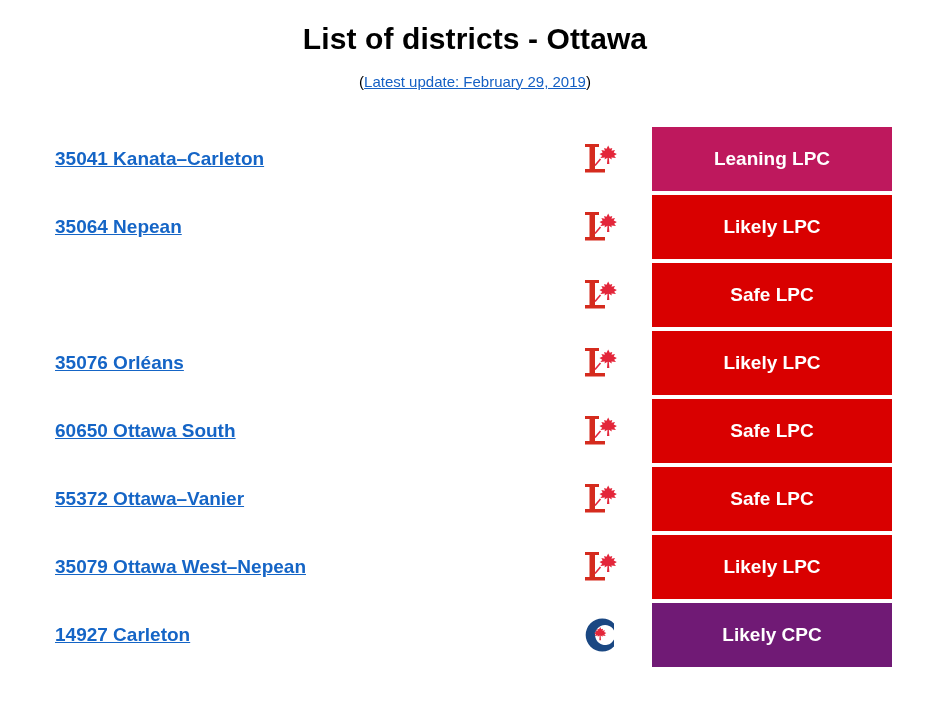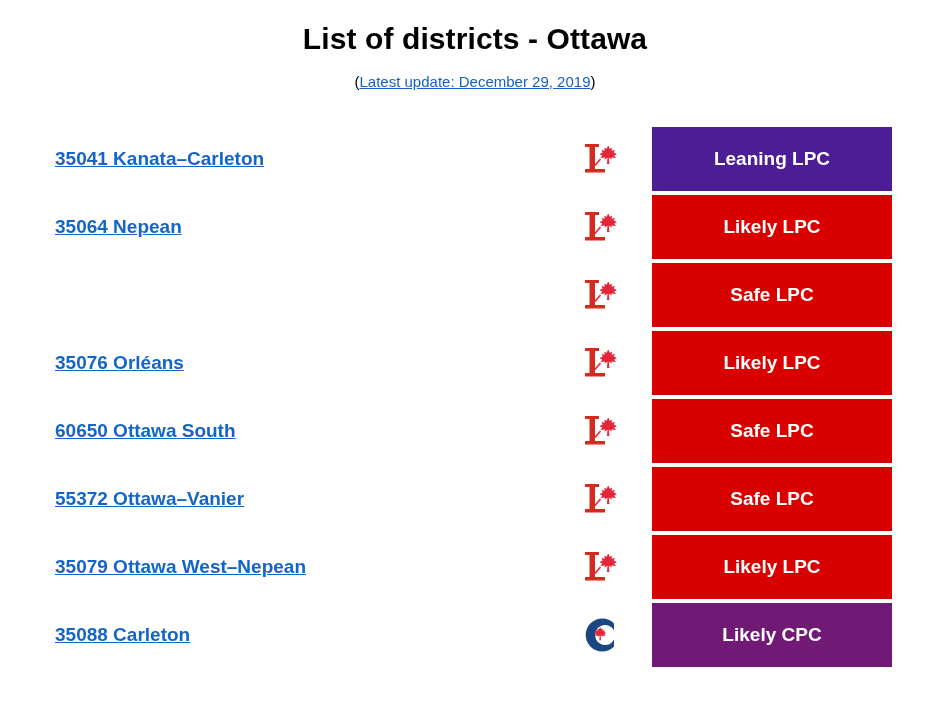--- a/index.html
+++ b/index.html
@@ -100,40 +100,40 @@
     box-sizing: border-box;
   }
 </style>
 </head>
 <body>
 
 <div class="page">
 
   <div class="header">
     <h1 class="page-title">List of districts - Ottawa</h1>
-    <div class="update-line"><span>(</span><a class="update-link" href="#">Latest update: December 29, 2019</a><span>)</span></div>
+    <div class="update-line"><span>(</span><a class="update-link" href="#">Latest update: February 29, 2019</a><span>)</span></div>
   </div>
 
   <div class="district-list" id="district-list">
       <div class="district-row">
         <div class="district-name">35041 Kanata–Carleton</div>
         <div class="party-logo">
           <svg width="36" height="40" viewBox="0 0 36 40">
             <g fill="#d52b1e">
               <rect x="3" y="5" width="14" height="3"></rect>
               <rect x="7.5" y="5" width="5.5" height="28"></rect>
               <rect x="3" y="30" width="20" height="3.5"></rect>
             </g>
             <g transform="translate(17.5,6.5) scale(0.62)" fill="#e3263a">
               <path d="M14 0 L16.6 5.1 L20.6 3.9 L19.4 8.6 L25 7.4 L22.9 11.4 L28 13.6 L23.6 16.6 L26.6 20.3 L19.2 19.2 L19.9 22.4 L15.1 19.6 L15.9 30 L12.1 30 L12.9 19.6 L8.1 22.4 L8.8 19.2 L1.4 20.3 L4.4 16.6 L0 13.6 L5.1 11.4 L3 7.4 L8.6 8.6 L7.4 3.9 L11.4 5.1 Z"></path>
             </g>
             <path d="M18.5 20 L13 26.5" stroke="#e3263a" stroke-width="1.6" fill="none"></path>
           </svg>
         </div>
-        <div class="status-badge" style="background: #4c1d95;">Leaning LPC</div>
+        <div class="status-badge" style="background: #be185d;">Leaning LPC</div>
       </div>
       <div class="district-row">
         <div class="district-name">35064 Nepean</div>
         <div class="party-logo">
           <svg width="36" height="40" viewBox="0 0 36 40">
             <g fill="#d52b1e">
               <rect x="3" y="5" width="14" height="3"></rect>
               <rect x="7.5" y="5" width="5.5" height="28"></rect>
               <rect x="3" y="30" width="20" height="3.5"></rect>
             </g>
@@ -223,21 +223,21 @@
             </g>
             <g transform="translate(17.5,6.5) scale(0.62)" fill="#e3263a">
               <path d="M14 0 L16.6 5.1 L20.6 3.9 L19.4 8.6 L25 7.4 L22.9 11.4 L28 13.6 L23.6 16.6 L26.6 20.3 L19.2 19.2 L19.9 22.4 L15.1 19.6 L15.9 30 L12.1 30 L12.9 19.6 L8.1 22.4 L8.8 19.2 L1.4 20.3 L4.4 16.6 L0 13.6 L5.1 11.4 L3 7.4 L8.6 8.6 L7.4 3.9 L11.4 5.1 Z"></path>
             </g>
             <path d="M18.5 20 L13 26.5" stroke="#e3263a" stroke-width="1.6" fill="none"></path>
           </svg>
         </div>
         <div class="status-badge" style="background: rgb(217, 0, 0);">Likely LPC</div>
       </div>
       <div class="district-row">
-        <div class="district-name">35088 Carleton</div>
+        <div class="district-name">14927 Carleton</div>
         <div class="party-logo">
           <svg width="40" height="42" viewBox="0 0 40 42">
             <path d="M34 9.5 A16.5 16.5 0 1 0 34 32.5 L34 25.5 A10 10 0 1 1 34 16.5 Z" fill="#1a4782"></path>
             <g transform="translate(14,13) scale(0.44)" fill="#e3263a">
               <path d="M14 0 L16.6 5.1 L20.6 3.9 L19.4 8.6 L25 7.4 L22.9 11.4 L28 13.6 L23.6 16.6 L26.6 20.3 L19.2 19.2 L19.9 22.4 L15.1 19.6 L15.9 30 L12.1 30 L12.9 19.6 L8.1 22.4 L8.8 19.2 L1.4 20.3 L4.4 16.6 L0 13.6 L5.1 11.4 L3 7.4 L8.6 8.6 L7.4 3.9 L11.4 5.1 Z"></path>
             </g>
           </svg>
         </div>
         <div class="status-badge" style="background: #701a75;">Likely CPC</div>
       </div>

